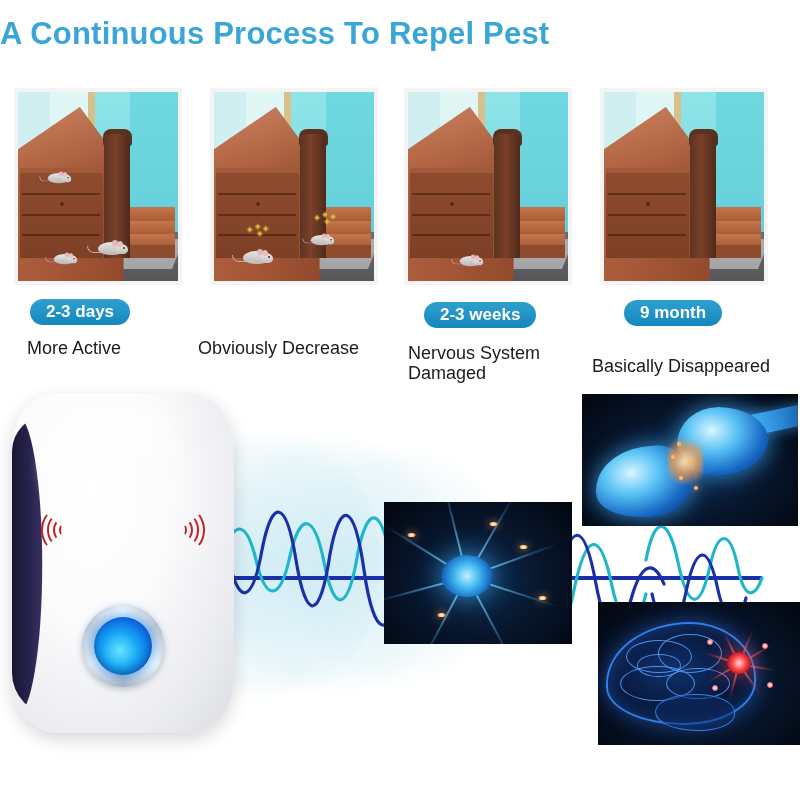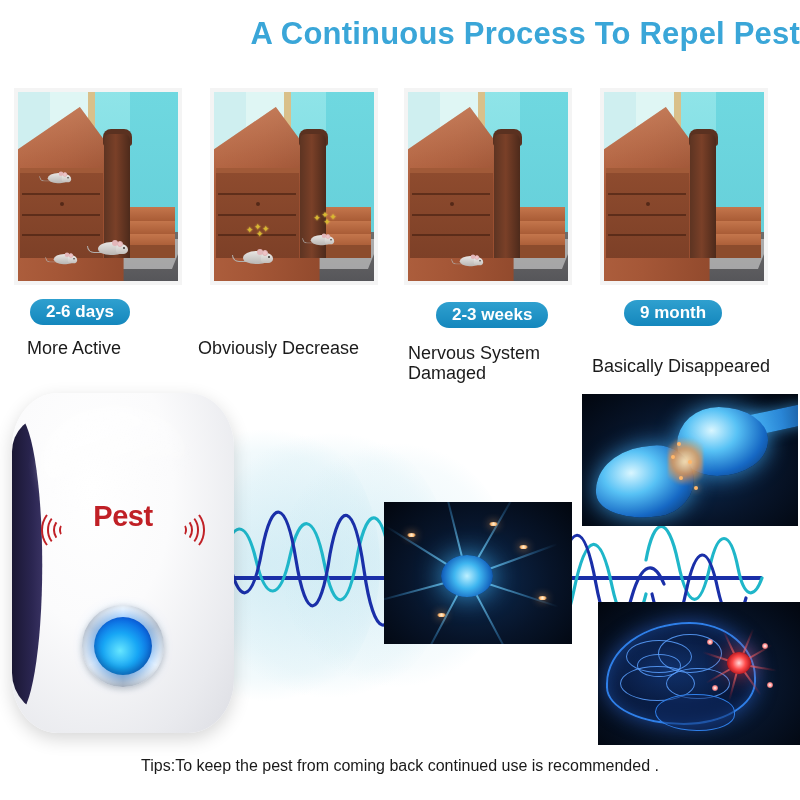--- a/index.html
+++ b/index.html
@@ -20,21 +20,21 @@
     height: 800px;
     background: #ffffff;
   }
 
   
   .title {
     position: absolute;
     top: 16px;
     left: 0;
     width: 800px;
-    text-align: right;
+    text-align: left;
     font-size: 31px;
     font-weight: bold;
     color: #3aa6d8;
     letter-spacing: 0.2px;
     font-family: "Liberation Sans", sans-serif;
   }
 
   
   .panels {
     position: absolute;
@@ -263,21 +263,21 @@
     background: linear-gradient(180deg,#2fa0cf 0%, #1487bd 100%);
     color: #ffffff;
     font-size: 17px;
     font-weight: bold;
     line-height: 26px;
     white-space: nowrap;
     text-align: center;
   }
   .badge-0 { left: 30px;  top: 299px; }
   .badge-1 { left: 228px; top: 299px; }
-  .badge-2 { left: 436px; top: 302px; }
+  .badge-2 { left: 424px; top: 302px; }
   .badge-3 { left: 624px; top: 300px; }
 
   .caption {
     position: absolute;
     font-size: 18px;
     color: #1b1b1b;
     white-space: pre-line;
     line-height: 1.12;
   }
   .cap-0 { left: 27px;  top: 338px; }
@@ -742,21 +742,21 @@
         <div class="dresser">
           <div class="slat"></div>
             <div class="slat"></div>
             <div class="slat"></div>
           <div class="knob"></div>
         </div>
       </div>
     </div>
   </div>
 
-  <div class="badge badge-0">2-6 days</div>
+  <div class="badge badge-0">2-3 days</div>
   <div class="badge badge-2">2-3 weeks</div>
   <div class="badge badge-3">9 month</div>
 
   <div class="caption cap-0">More Active</div>
   <div class="caption cap-2">Nervous System
 Damaged</div>
   <div class="caption cap-1">Obviously Decrease</div>
   <div class="caption cap-3">Basically Disappeared</div>
 
   <div class="glow-wrap">
@@ -845,23 +845,21 @@
           <i></i>
           <i></i>
           <i></i>
       </div>
       <div class="arc-group arc-right">
         <i></i>
           <i></i>
           <i></i>
           <i></i>
       </div>
-      <div class="logo-text-main">Pest</div>
     </div>
 
     <div class="led-ring">
       <div class="led"></div>
     </div>
   </div>
 
-  <div class="tips">Tips:To keep the pest from coming back continued use is recommended .</div>
 
 </div>
 
 </body></html>

